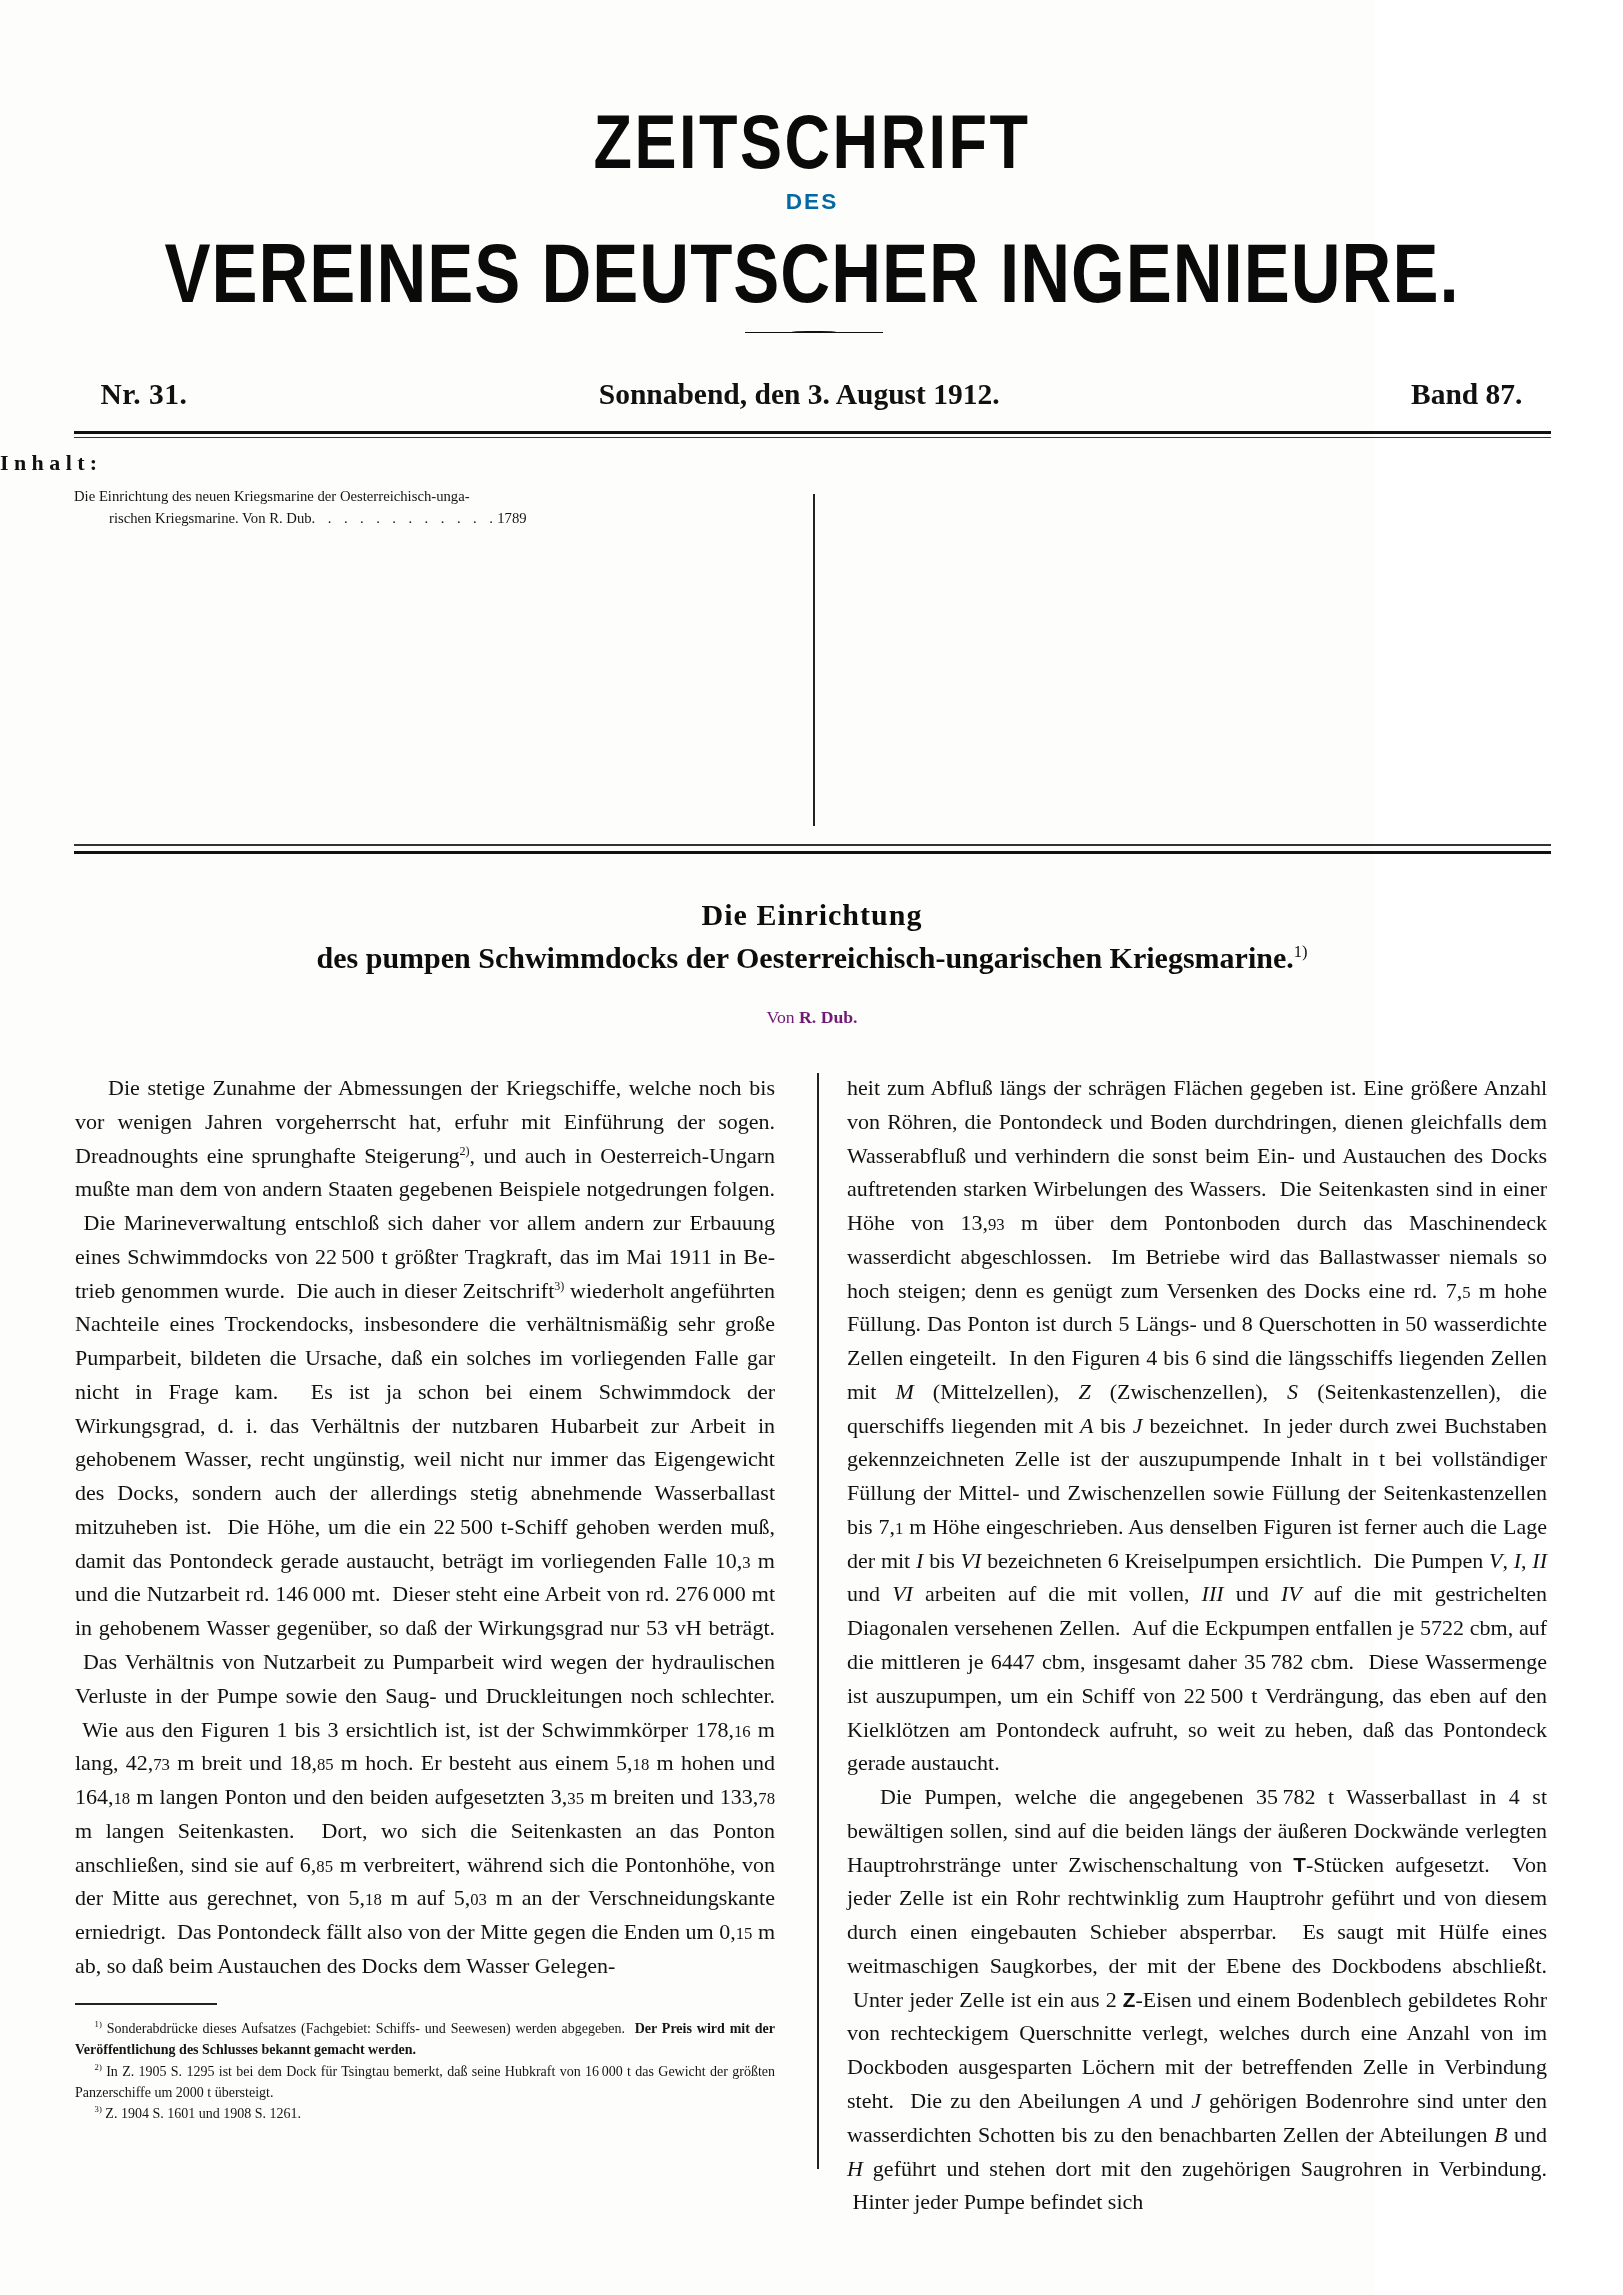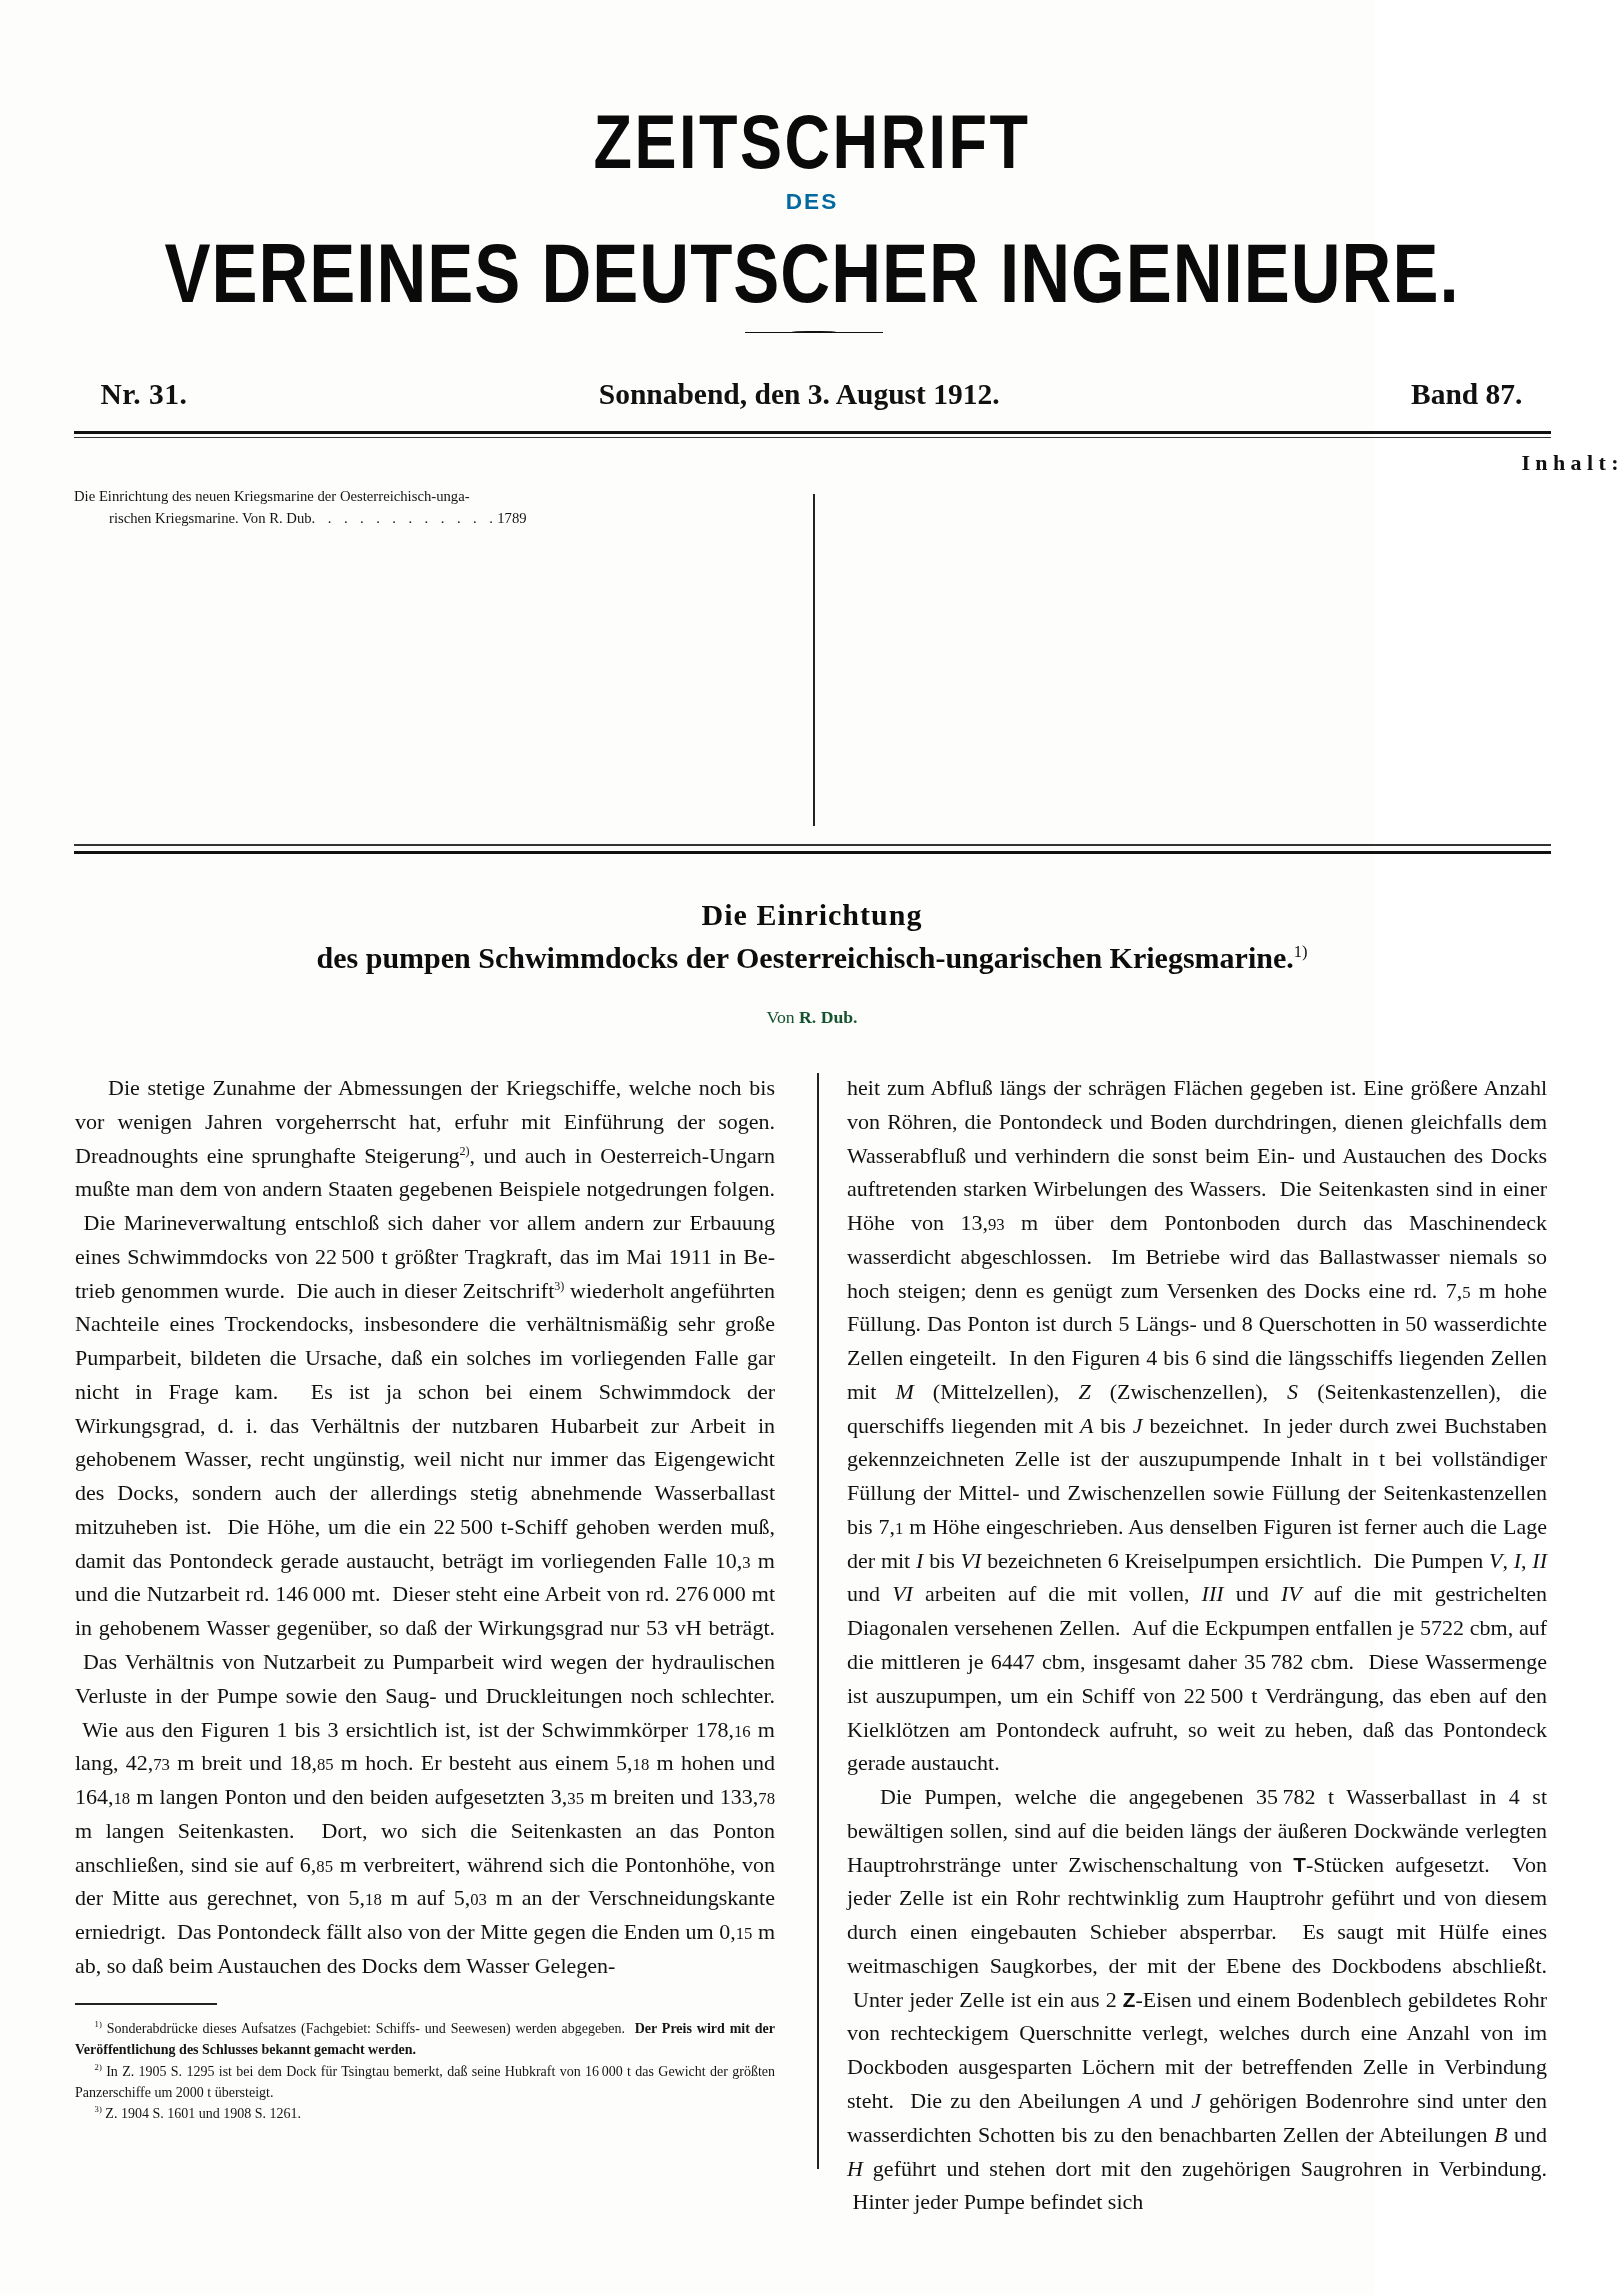--- a/index.html
+++ b/index.html
@@ -112,21 +112,21 @@
   }
   .r1a { left: 74px; top: 431px; width: 1477px; height: 2.9px; }
   .r1b { left: 74px; top: 437px; width: 1477px; height: 1px; }
 
   
   .inhalt-head {
     position: absolute;
     left: 0;
     top: 450px;
     width: 1624px;
-    text-align: right;
+    text-align: left;
     font-family: "Liberation Serif", "DejaVu Serif", serif;
     font-weight: bold;
     font-size: 22px;
     letter-spacing: 5.4px;
     color: #111;
   }
   .toc {
     position: absolute;
     left: 74px;
     top: 485px;
@@ -175,21 +175,21 @@
     line-height: 1.18;
     margin-top: 7.9px;
   }
   .art-byline {
     position: absolute;
     left: 0;
     top: 1007px;
     width: 1624px;
     text-align: center;
     font-size: 17.7px;
-    color: #14532d;
+    color: #701a75;
   }
   .art-byline b { font-weight: bold; }
 
   sup.fn {
     font-size: 0.55em;
     vertical-align: super;
     font-weight: normal;
   }
 
   

